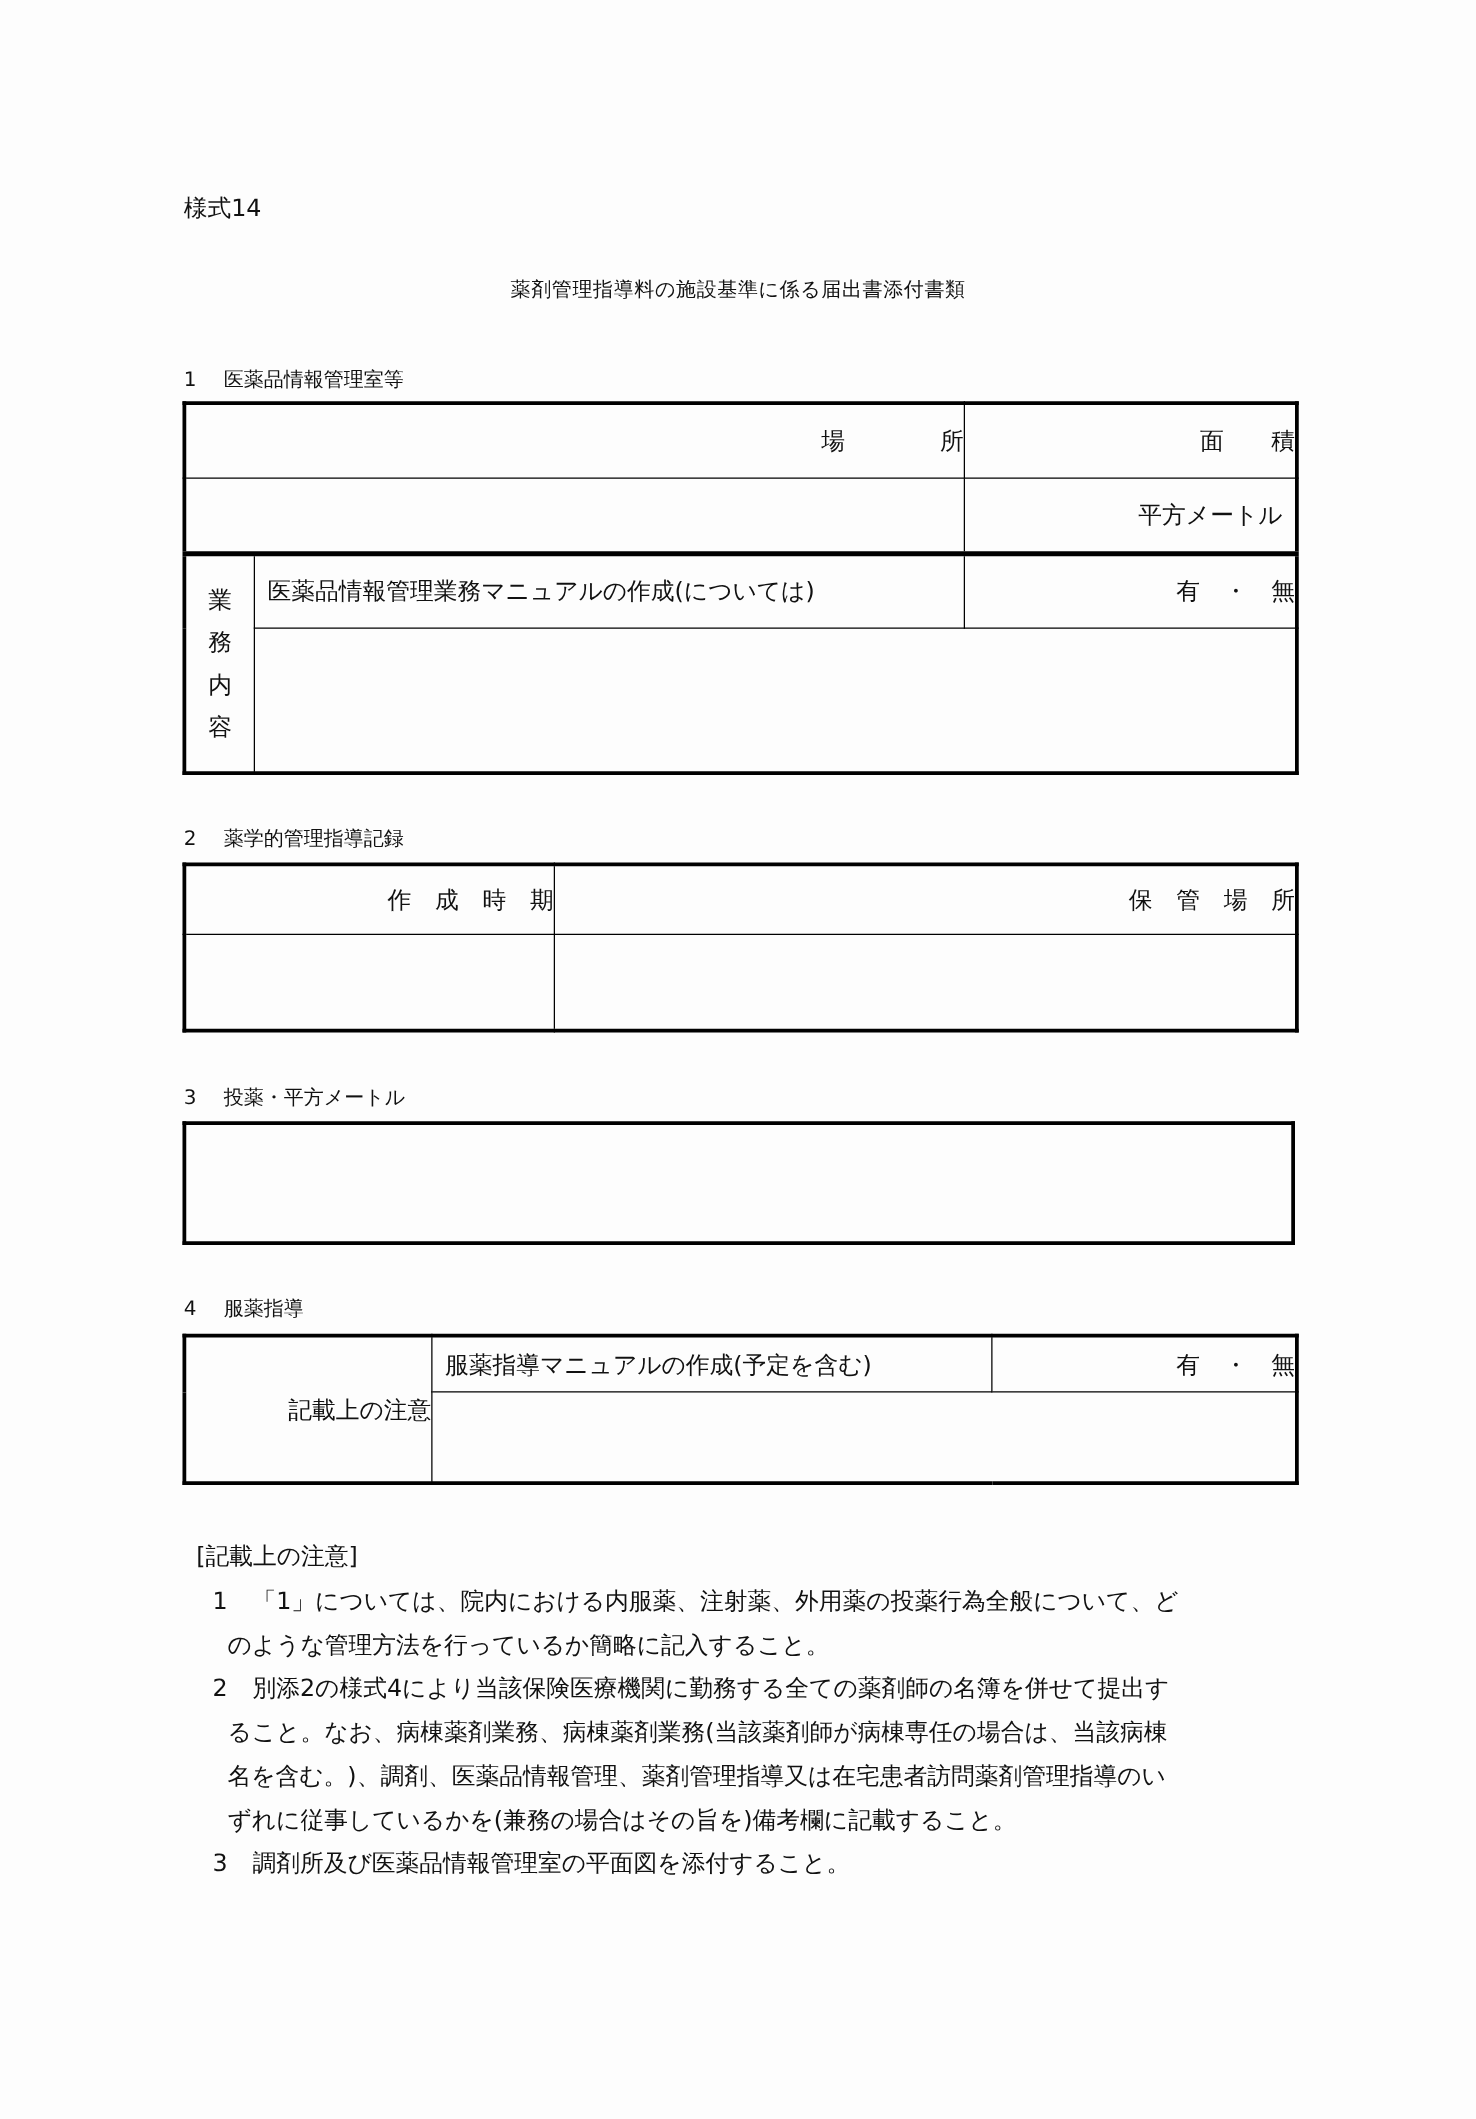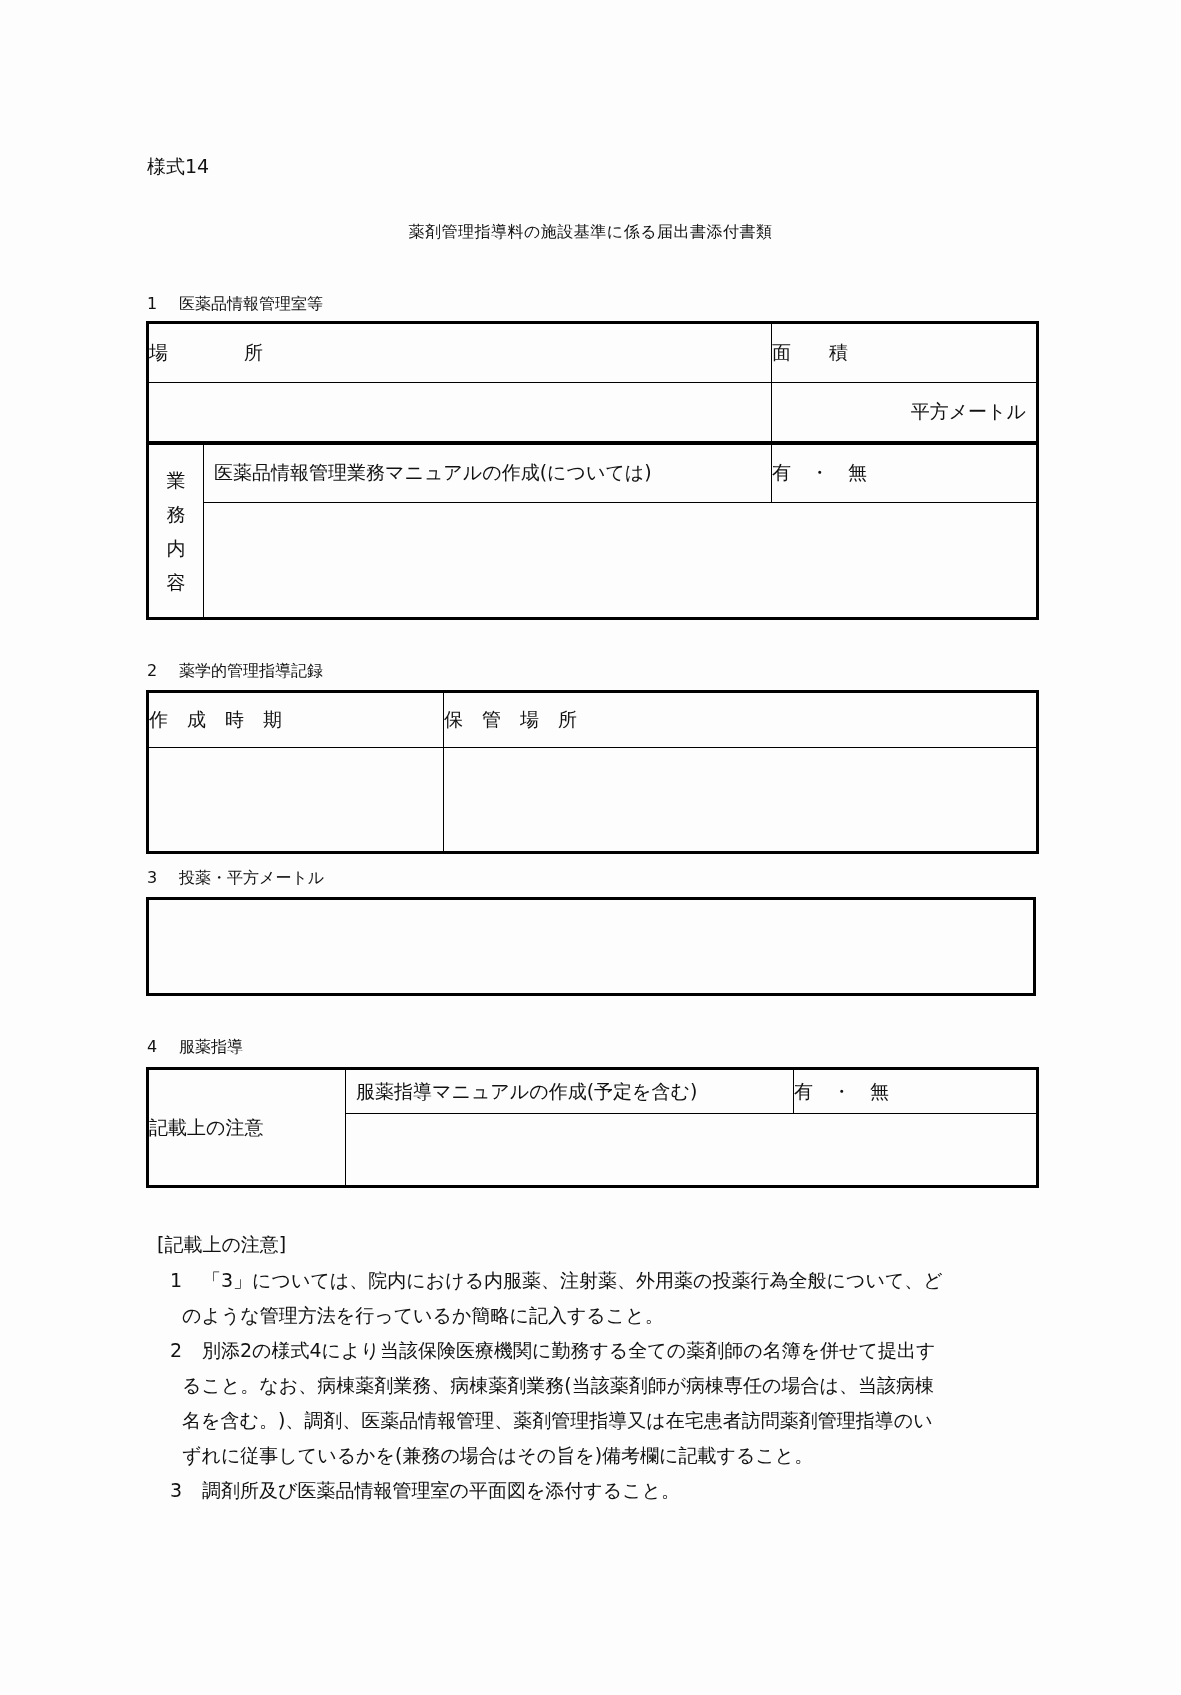--- a/index.html
+++ b/index.html
@@ -9,21 +9,21 @@
     font-size: 19px; overflow: hidden;
   }
   .abs { position: absolute; white-space: nowrap; }
   .form-no { left: 147px; top: 154px; font-size: 19px; }
   .doc-title { left: 0; width: 1181px; text-align: center; top: 222px; font-size: 16px; letter-spacing: 0.5px; padding-left: 0px; }
   .sec-head { left: 147px; font-size: 16px; }
   .sec-head .num { display: inline-block; width: 32px; }
   table.frm { position: absolute; border-collapse: collapse; border: 3px solid #000; table-layout: fixed; }
   table.frm td { border: 1.5px solid #000; padding: 0; vertical-align: middle; font-size: 19px; }
   .thick-top td { border-top: 4px solid #000 !important; }
-  .ctr { text-align: left; }
+  .ctr { text-align: right; }
   .rgt { text-align: right; padding-right: 10px !important; }
   .lft { text-align: left; padding-left: 10px !important; }
   .vert { text-align: center; line-height: 34px; }
   .vert span { display: block; }
   .note-item { position: absolute; white-space: nowrap; font-size: 19px; }
   .note-num { display: inline-block; width: 32px; }
 </style>
 </head>
 <body>
 
@@ -60,21 +60,21 @@
   </tr>
   <tr>
     <td colspan="2"></td>
   </tr>
 </tbody>
   </table>
 
 <div class="abs sec-head" style="top:661px;">
   <span class="num">2</span><span>薬学的管理指導記録</span>
 </div>
-<table class="frm" style="left:146px; top:690px; width:890px; height:164px;">
+<table class="frm" style="left:146px; top:690px; width:890px; height:136px;">
   <colgroup>
       <col style="width:296px">
       <col style="width:594px">
     </colgroup>
   <tbody>
       <tr style="height:56px;">
     <td class="ctr">作　成　時　期</td>
     <td class="ctr">保　管　場　所</td>
   </tr>
   <tr>
@@ -112,21 +112,21 @@
   </tr>
   <tr>
     <td colspan="2"></td>
   </tr>
 </tbody>
   </table>
 
 <div class="abs" style="left:157px; top:1232px;">[記載上の注意]</div>
 
 <div class="note-item" style="left:170px; top:1268px;">
-  <span class="note-num">1</span><span>「3」については、院内における内服薬、注射薬、外用薬の投薬行為全般について、ど</span>
+  <span class="note-num">1</span><span>「1」については、院内における内服薬、注射薬、外用薬の投薬行為全般について、ど</span>
 </div>
 <div class="note-item" style="left:182px; top:1303px;">のような管理方法を行っているか簡略に記入すること。</div>
 
 <div class="note-item" style="left:170px; top:1338px;">
   <span class="note-num">2</span><span>別添2の様式4により当該保険医療機関に勤務する全ての薬剤師の名簿を併せて提出す</span>
 </div>
 <div class="note-item" style="left:182px; top:1373px;">ること。なお、病棟薬剤業務、病棟薬剤業務(当該薬剤師が病棟専任の場合は、当該病棟</div>
 <div class="note-item" style="left:182px; top:1408px;">名を含む。)、調剤、医薬品情報管理、薬剤管理指導又は在宅患者訪問薬剤管理指導のい</div>
 <div class="note-item" style="left:182px; top:1443px;">ずれに従事しているかを(兼務の場合はその旨を)備考欄に記載すること。</div>
 

